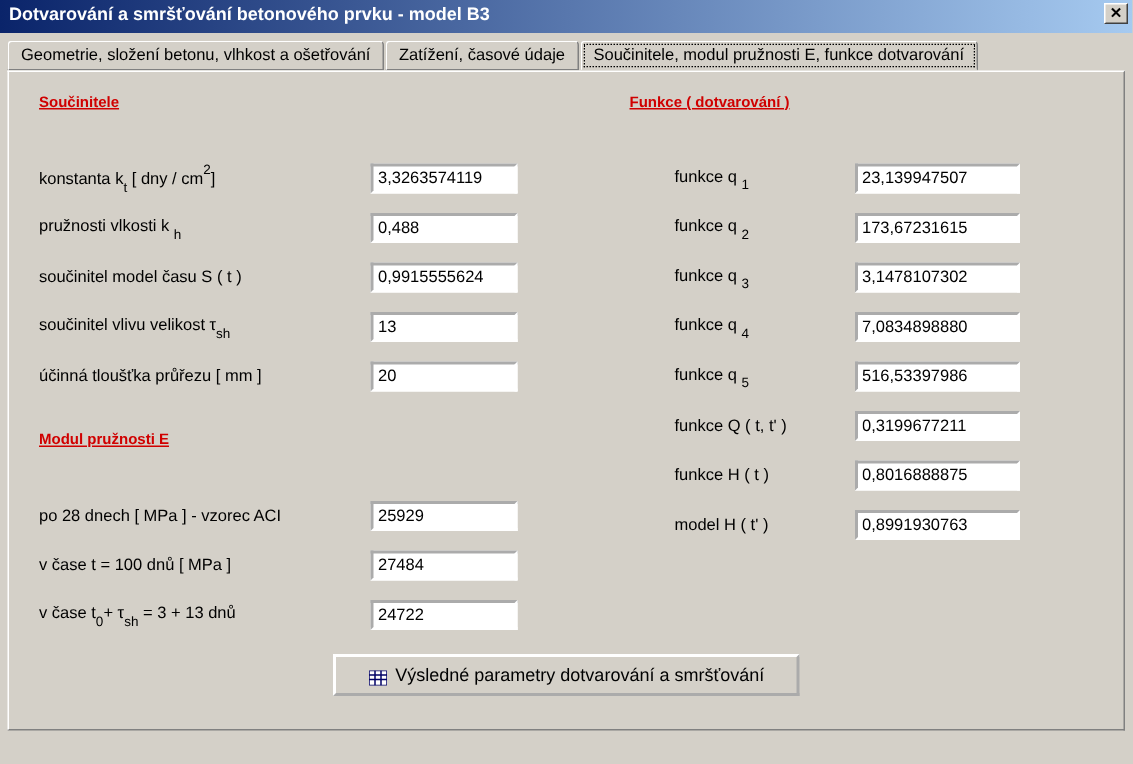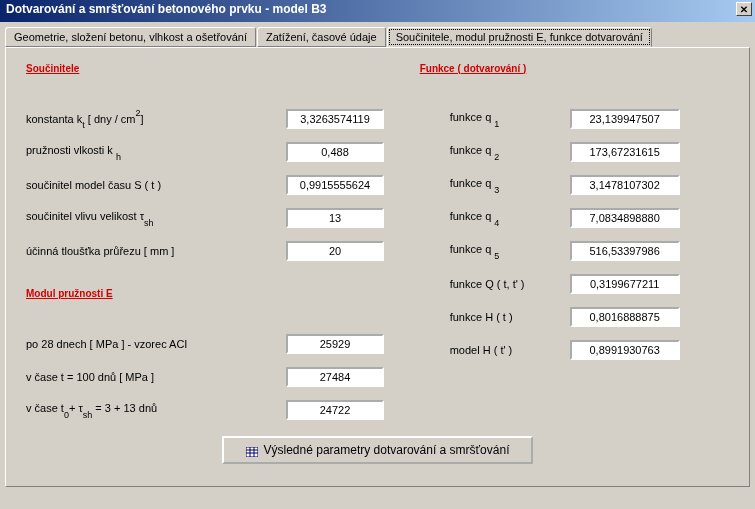--- a/index.html
+++ b/index.html
@@ -86,32 +86,31 @@
 .col-left { width: 56%; }
 .col-right { width: 44%; }
 .row {
   display: flex;
   align-items: center;
   margin-bottom: 11px;
   height: 22px;
 }
 .row.head { margin-bottom: 20px; }
 .lbl { color:#000; font-size: 11px; }
-.col-left .lbl { width: 260px; }
+.col-left .lbl { width: 221px; }
 .col-right .lbl { width: 150px; padding-left: 30px; }
 input.val {
   width: 98px;
   height: 20px;
   border: 2px inset #fff;
   background: #fff;
   font-size: 11px;
   padding: 1px 3px;
   font-family: inherit;
   color:#000;
-  text-align:center;
 }
 .col-right input.val { width: 110px; }
 sub { font-size: 9px; position: relative; top: 2px; }
 sup { font-size: 9px; position: relative; top:-2px; }
 .bottom-btn-wrap {
   position: absolute;
   bottom: 22px;
   left: 0; right: 0;
   display: flex;
   justify-content: center;

